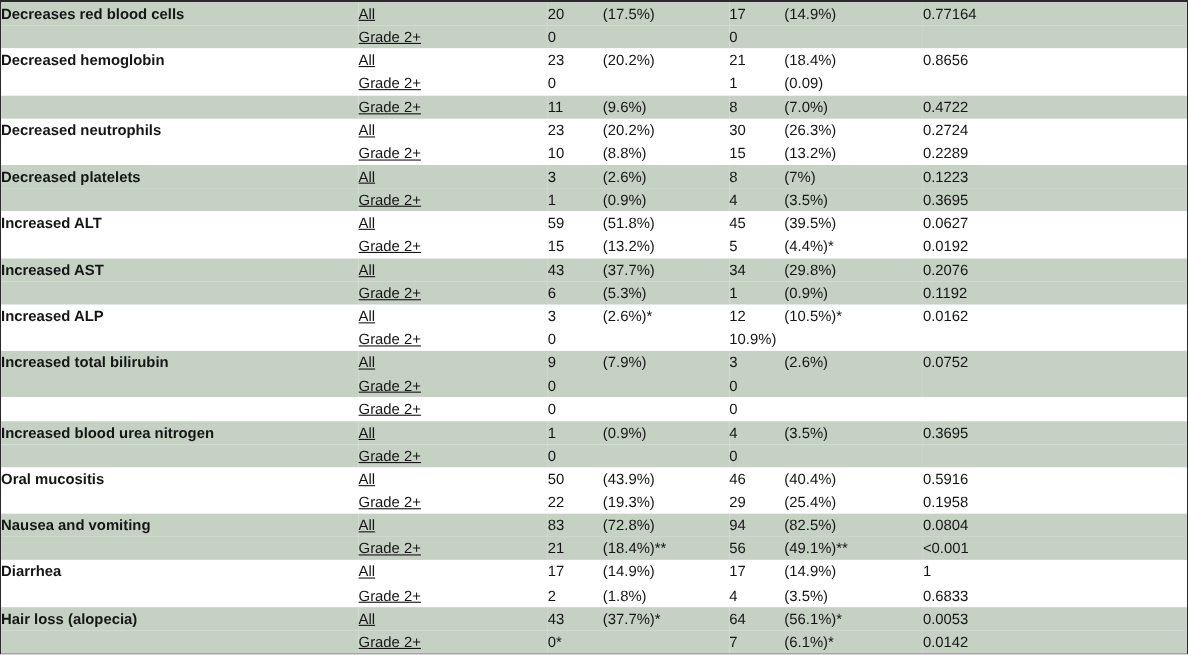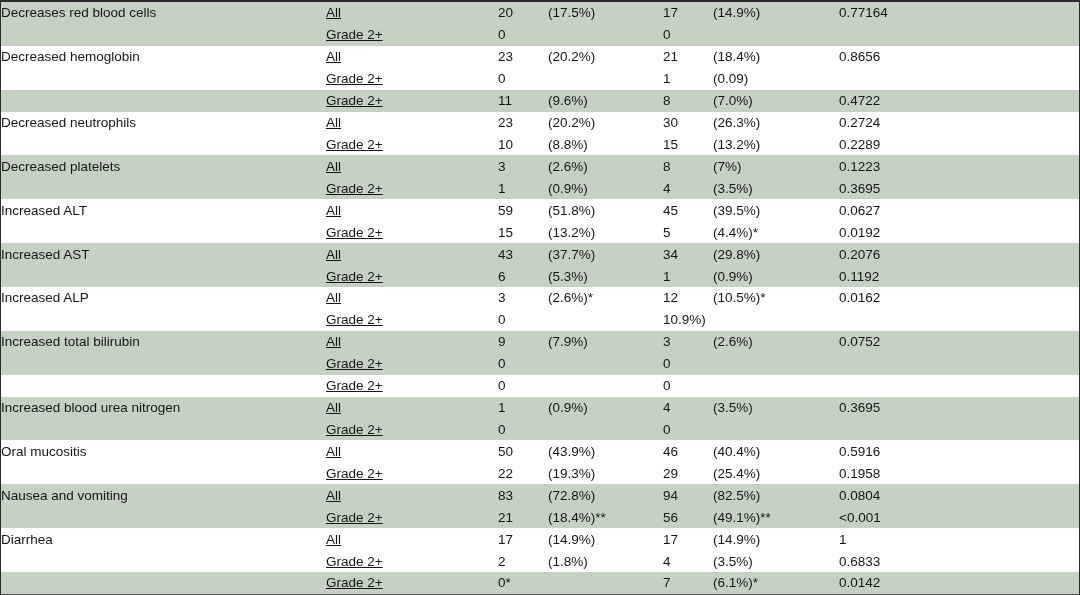--- a/index.html
+++ b/index.html
@@ -27,21 +27,21 @@
     padding: 0;
     height: 19.7px;
     vertical-align: middle;
     white-space: nowrap;
     font-size: 13.5px;
     color: #161616;
     overflow: visible;
   }
   tr.shaded td { background: #c4d1c3; }
   tr.plain  td { background: #ffffff; }
-  .c-name  { padding-left: 14px; }
+  .c-name  { padding-left: 14px; font-weight: bold; }
   .c-grade { padding-left: 8px; text-decoration: underline; }
   .cnt {
     display: inline-block;
     width: 30px;
     text-align: left;
     white-space: nowrap;
   }
   .pct { margin-left: 20px; }
   .c-p { padding-left: 174px; }
 </style>
@@ -234,20 +234,27 @@
     <td class="c-p">1</td>
   </tr>
         <tr class="plain">
     <td class="c-name"></td>
     <td class="c-grade">Grade 2+</td>
     <td class="c-num"><span class="cnt">2</span><span class="pct">(1.8%)</span></td>
     <td class="c-num"><span class="cnt">4</span><span class="pct">(3.5%)</span></td>
     <td class="c-p">0.6833</td>
   </tr>
         <tr class="shaded">
+    <td class="c-name">Hair loss (alopecia)</td>
+    <td class="c-grade">All</td>
+    <td class="c-num"><span class="cnt">43</span><span class="pct">(37.7%)*</span></td>
+    <td class="c-num"><span class="cnt">64</span><span class="pct">(56.1%)*</span></td>
+    <td class="c-p">0.0053</td>
+  </tr>
+        <tr class="shaded">
     <td class="c-name"></td>
     <td class="c-grade">Grade 2+</td>
     <td class="c-num"><span class="cnt">0*</span><span class="pct"></span></td>
     <td class="c-num"><span class="cnt">7</span><span class="pct">(6.1%)*</span></td>
     <td class="c-p">0.0142</td>
   </tr>
       </tbody>
   </table>
 </div>
 

